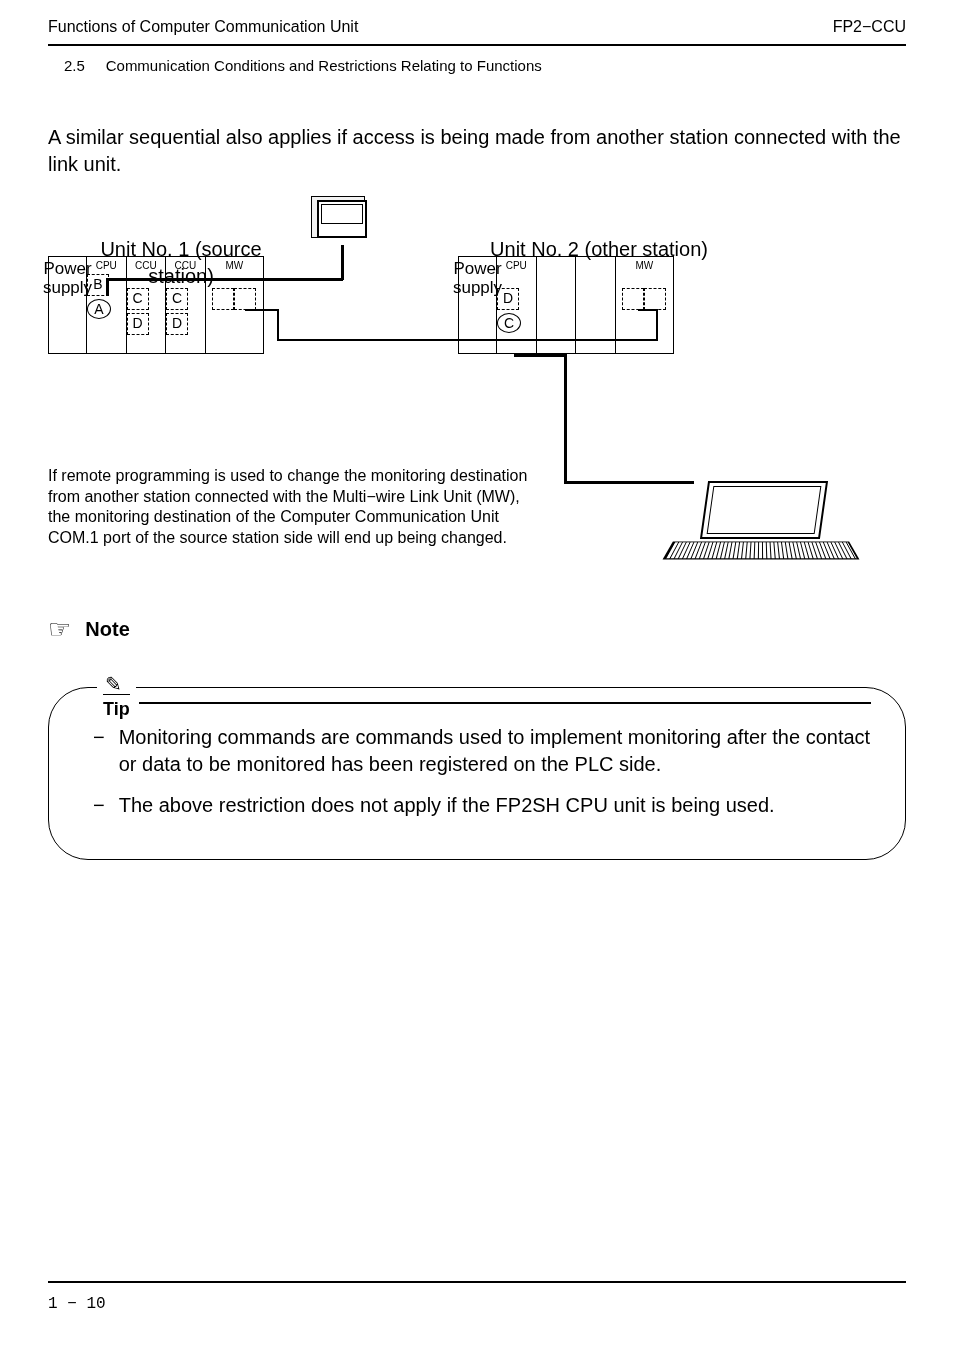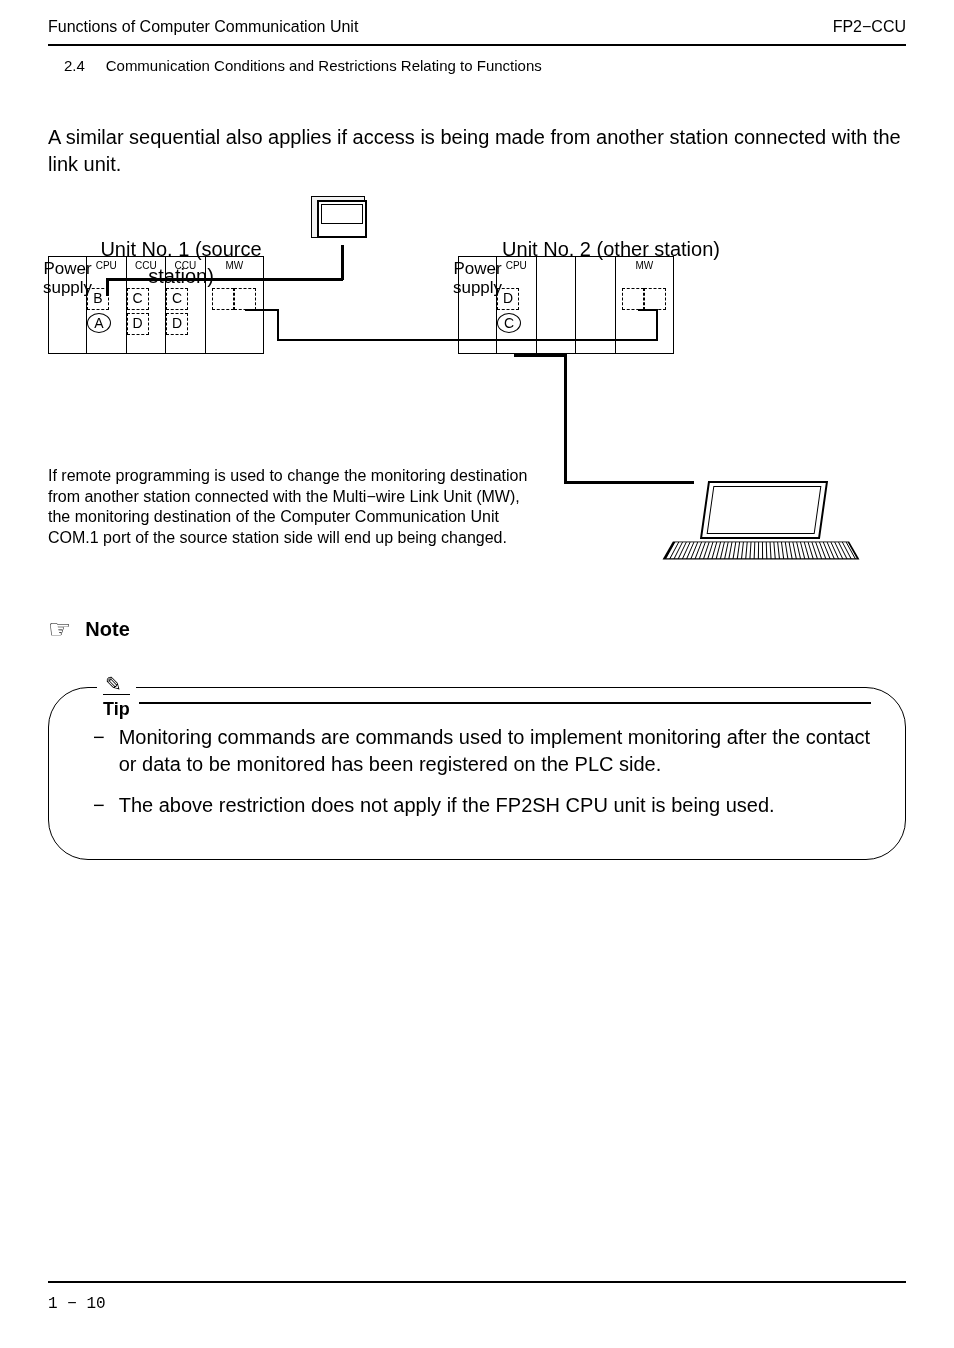--- a/index.html
+++ b/index.html
@@ -125,21 +125,21 @@
 </head>
 <body>
 
 <div class="page">
   <div class="header">
     <span>Functions of Computer Communication Unit</span>
     <span>FP2−CCU</span>
   </div>
   <hr class="hr-thick">
   <div class="subheader">
-    <span>2.4</span>
+    <span>2.5</span>
     &nbsp;&nbsp;&nbsp;
     <span>Communication Conditions and Restrictions Relating to Functions</span>
   </div>
 
   <p class="intro">A similar sequential also applies if access is being made from another station connected with the link unit.</p>
 
   <div class="diagram">
 
     <div class="pt-icon">
       <div class="pt-shade"></div>
@@ -148,37 +148,37 @@
     </div>
 
     <div class="unit-label" style="left:18px; top:40px; width:230px;">Unit No. 1 (source station)</div>
     <div class="unit-frame" id="unit1" style="left:0; top:60px; width:216px; height:98px;">
         <div class="slot" style="width: 38px;">
           <div class="slot-lbl slot-lbl-sm">Power supply</div>
           <div style="margin-top: 0px;"></div>
         </div>
         <div class="slot" style="width: 40px;">
           <div class="slot-lbl">CPU</div>
-          <div style="margin-top: 14px;"><div class="box">B</div><div class="oval">A</div></div>
+          <div style=""><div class="box">B</div><div class="oval">A</div></div>
         </div>
         <div class="slot" style="width: 40px;">
           <div class="slot-lbl">CCU</div>
           <div style="margin-top: 14px;"><div class="box">C</div><div class="box">D</div></div>
         </div>
         <div class="slot" style="width: 40px;">
           <div class="slot-lbl">CCU</div>
           <div style="margin-top: 14px;"><div class="box">C</div><div class="box">D</div></div>
         </div>
         <div class="slot" style="width: 58px;">
           <div class="slot-lbl">MW</div>
           <div style="margin-top: 14px;"><div class="box"></div><div class="box"></div></div>
         </div>
       </div>
 
-    <div class="unit-label" style="left:448px; top:40px; width:230px;">Unit No. 2 (other station)</div>
+    <div class="unit-label" style="left:436px; top:40px; width:230px;">Unit No. 2 (other station)</div>
     <div class="unit-frame" id="unit2" style="left:410px; top:60px; width:216px; height:98px;">
         <div class="slot" style="width: 38px;">
           <div class="slot-lbl slot-lbl-sm">Power supply</div>
           <div style="margin-top: 0px;"></div>
         </div>
         <div class="slot" style="width: 40px;">
           <div class="slot-lbl">CPU</div>
           <div style="margin-top: 14px;"><div class="box">D</div><div class="oval">C</div></div>
         </div>
         <div class="slot" style="width: 40px;">

